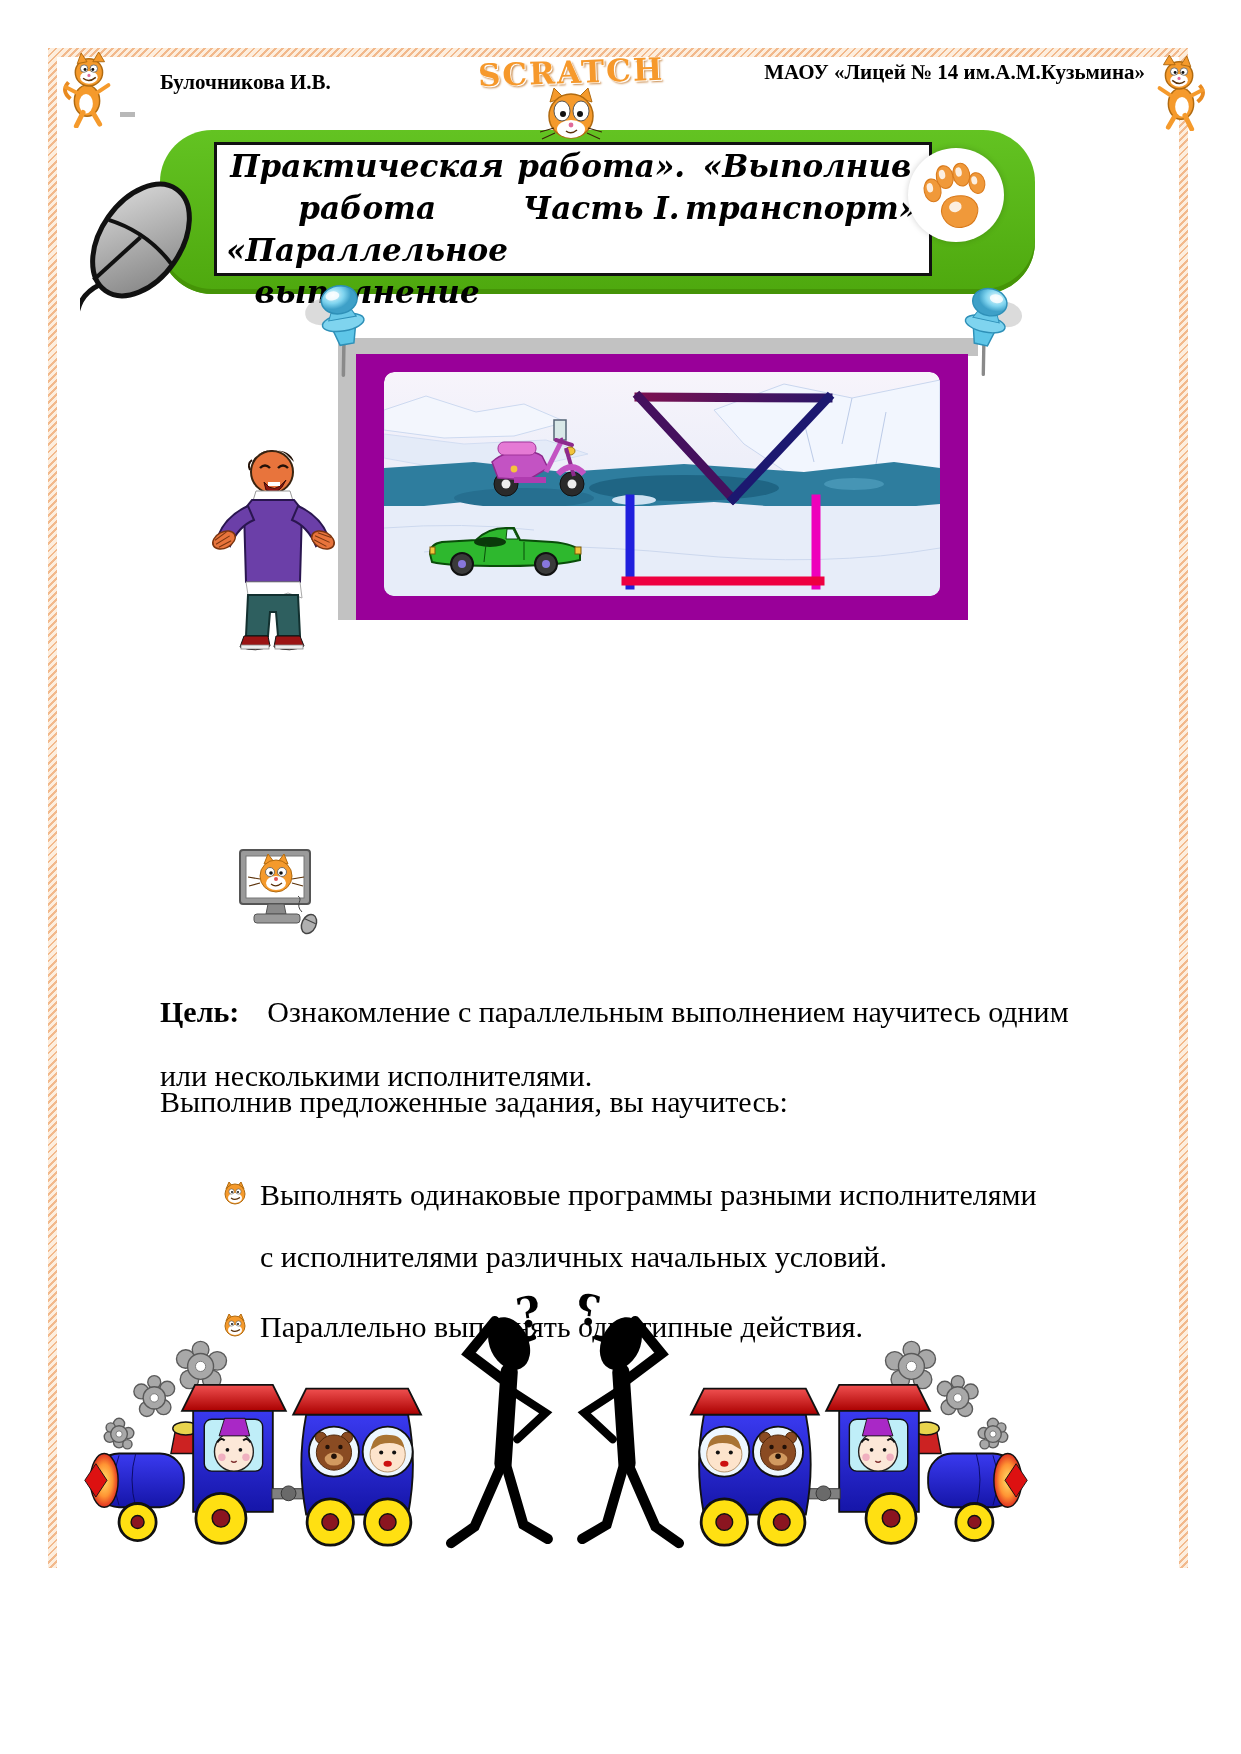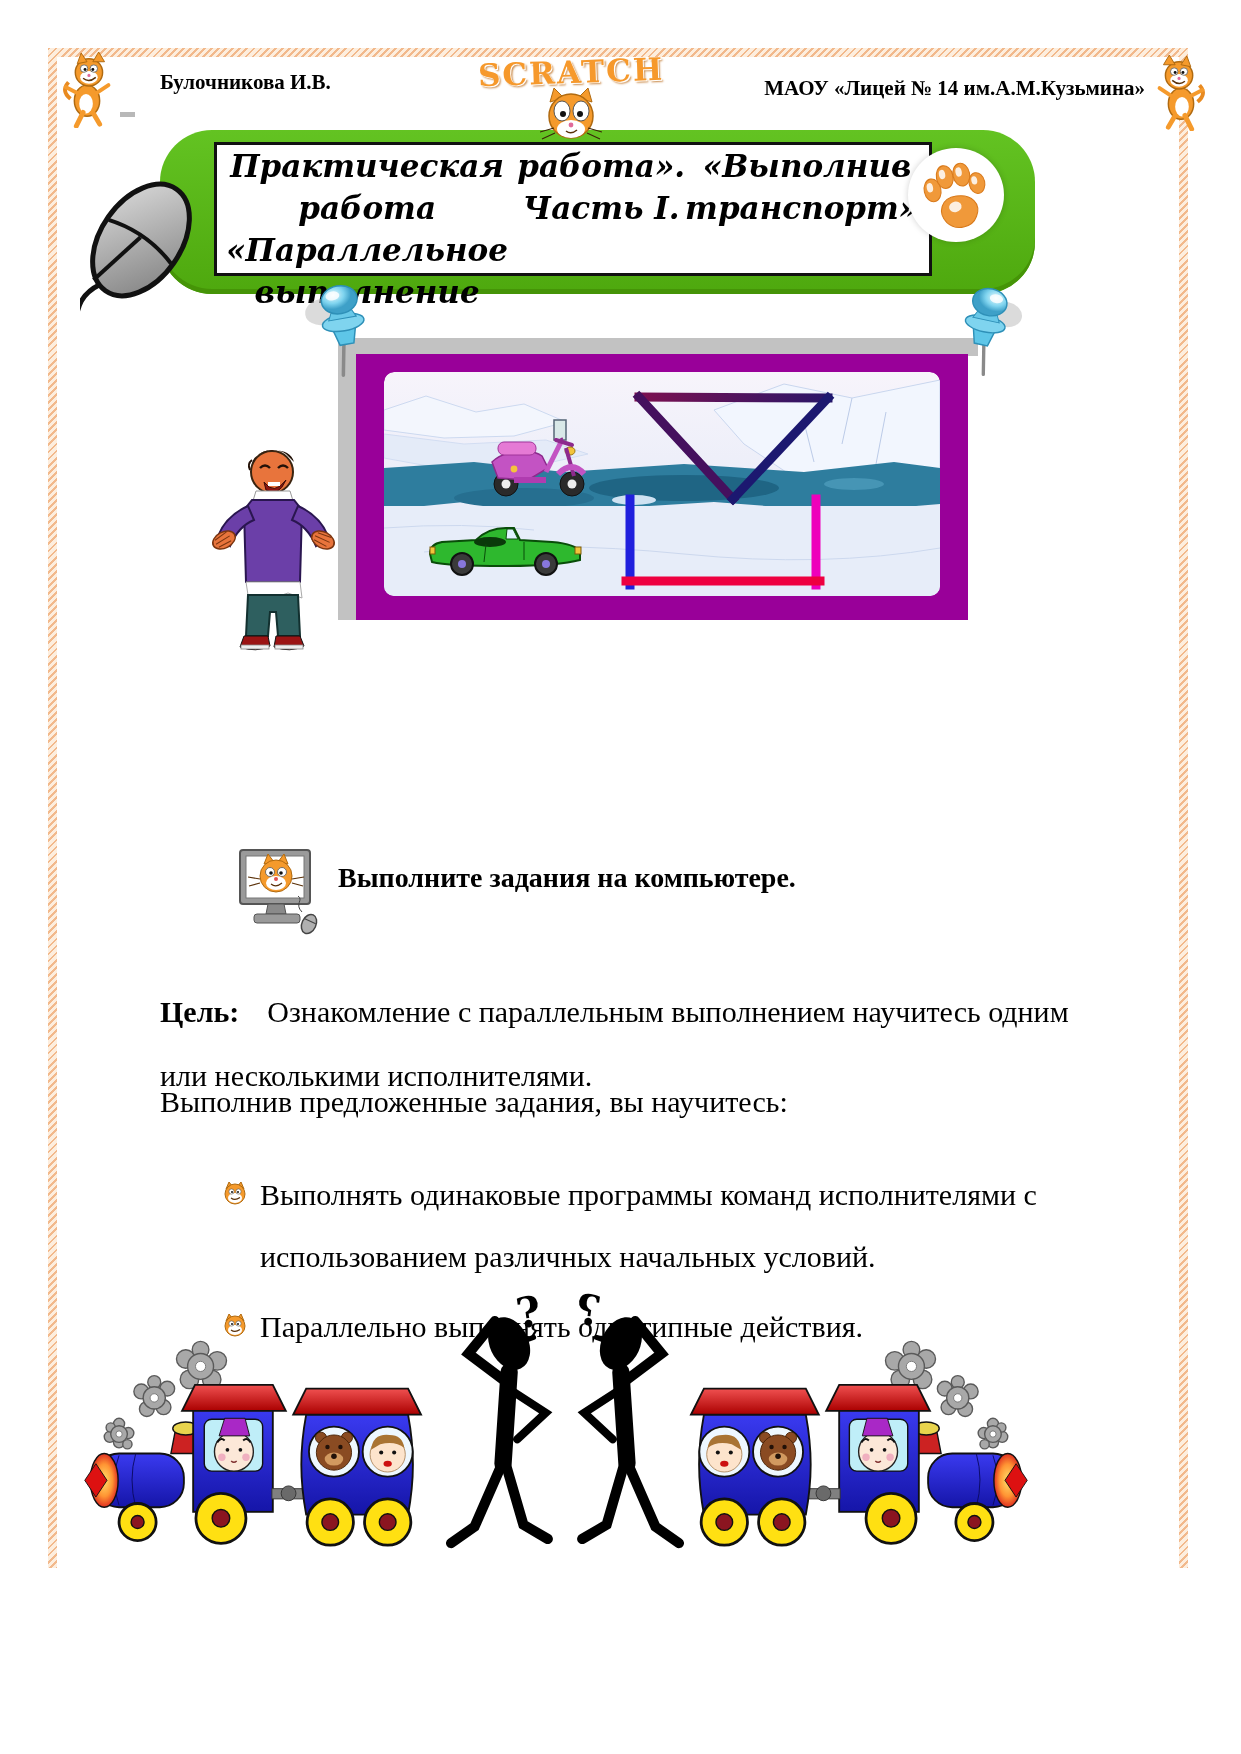--- a/index.html
+++ b/index.html
@@ -234,21 +234,21 @@
     <circle cx="31" cy="30" r="22" fill="#f59a2c" stroke="#b06a10" stroke-width="1.5"></circle>
     <ellipse cx="22" cy="25" rx="8" ry="10" fill="#fff" stroke="#555"></ellipse>
     <ellipse cx="41" cy="25" rx="8" ry="10" fill="#fff" stroke="#555"></ellipse>
     <circle cx="23" cy="28" r="3" fill="#111"></circle>
       <circle cx="40" cy="28" r="3" fill="#111"></circle>
     <ellipse cx="31" cy="43" rx="14" ry="9" fill="#fff"></ellipse>
     <circle cx="31" cy="39" r="2.4" fill="#e06a9a"></circle>
     <path d="M26 45 Q31 49 37 44" stroke="#5a3008" fill="none" stroke-width="1.5"></path>
     <path d="M14 42 L0 46 M15 47 L2 53 M48 42 L62 46 M47 47 L60 53" stroke="#3a2408" stroke-width="1.2"></path>
   </svg>
-  <div class="abs hdr-text" style="left:640px;top:76px;width:505px;text-align:right">МАОУ «Лицей № 14 им.А.М.Кузьмина»</div>
+  <div class="abs hdr-text" style="left:640px;top:60px;width:505px;text-align:right">МАОУ «Лицей № 14 им.А.М.Кузьмина»</div>
   <svg class="abs flip" viewBox="0 0 58 78" style="left:1152px;top:55px;width:58px;height:76px">
       <use href="#walkcat"></use>
     </svg>
   <div class="abs" style="left:120px;top:112px;width:15px;height:5px;background:#b8b8b8"></div>
 
   <div class="abs banner" style="left:160px;top:130px;width:875px;height:164px">
     <div class="abs banner-box" style="left:54px;top:12px;width:712px;height:128px;display:flex;flex-direction:row;justify-content:center">
       <div class="banner-text">Практическая работа «Параллельное выполнение</div>
       <div class="banner-text">работа».  Часть I.</div>
       <div class="banner-text">«Выполнив транспорт».</div>
@@ -392,34 +392,33 @@
     <circle cx="44" cy="33" r="2" fill="#e05050"></circle>
     <path d="M39 38 Q44 42 50 37 M28 33 L16 31 M28 37 L17 40 M60 33 L72 31 M60 37 L71 40" stroke="#5a3008" stroke-width="1.2" fill="none"></path>
     <path d="M36 58 L34 68 L54 68 L52 58 Z" fill="#8a8a8a" stroke="#555"></path>
     <rect x="22" y="68" width="46" height="9" rx="3" fill="#9a9a9a" stroke="#555"></rect>
     <g transform="rotate(25 77 78)">
         <ellipse cx="77" cy="78" rx="7" ry="10" fill="#b0b0b0" stroke="#444" stroke-width="1.5"></ellipse>
         <path d="M71 75 L83 75" stroke="#444"></path>
       </g>
     <path d="M70 66 C62 58 72 54 66 50" stroke="#444" fill="none"></path>
   </svg>
-  <div class="abs instruction" style="left:338px;top:862px">Выполните задания на компьютере.</div>
 
   <div class="abs body-txt" style="left:160px;top:980px;width:948px">
     <span class="b goal-label">Цель:</span><span>Ознакомление с параллельным выполнением научитесь одним или несколькими исполнителями.</span>
   </div>
 
   <div class="abs body-txt" style="left:160px;top:1070px">Выполнив предложенные задания, вы научитесь:</div>
 
   <ul class="abs learn" style="left:222px;top:1164px;width:830px">
     <li>
       <svg class="bullet-ico" viewBox="0 0 26 26" width="26" height="26">
           <use href="#catface"></use>
         </svg>
-      <span>Выполнять одинаковые программы команд исполнителями с использованием различных начальных условий.</span>
+      <span>Выполнять одинаковые программы разными исполнителями с исполнителями различных начальных условий.</span>
     </li>
     <li>
       <svg class="bullet-ico" viewBox="0 0 26 26" width="26" height="26">
           <use href="#catface"></use>
         </svg>
       <span>Параллельно выполнять однотипные действия.</span>
     </li>
   </ul>
 
   <svg class="abs" viewBox="0 0 380 230" style="left:82px;top:1340px;width:352px;height:214px">

